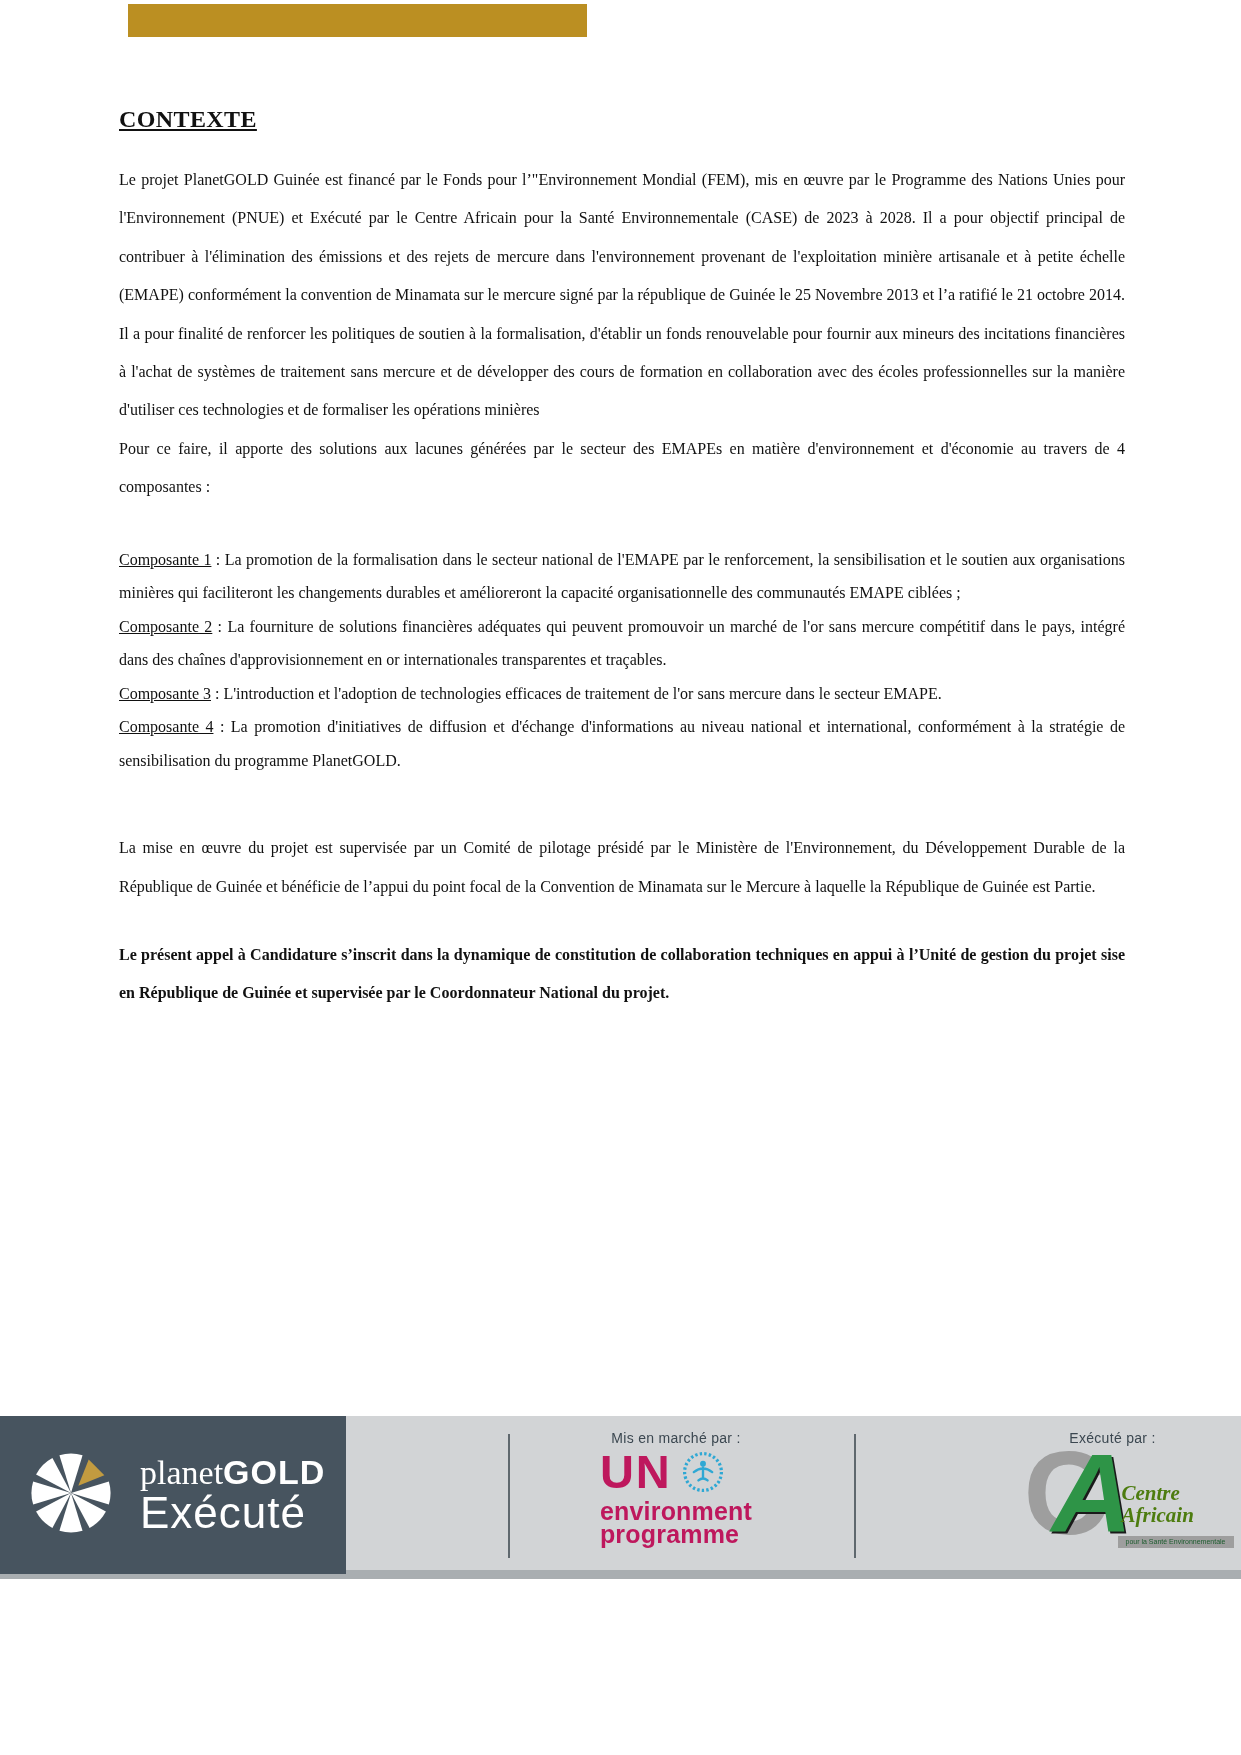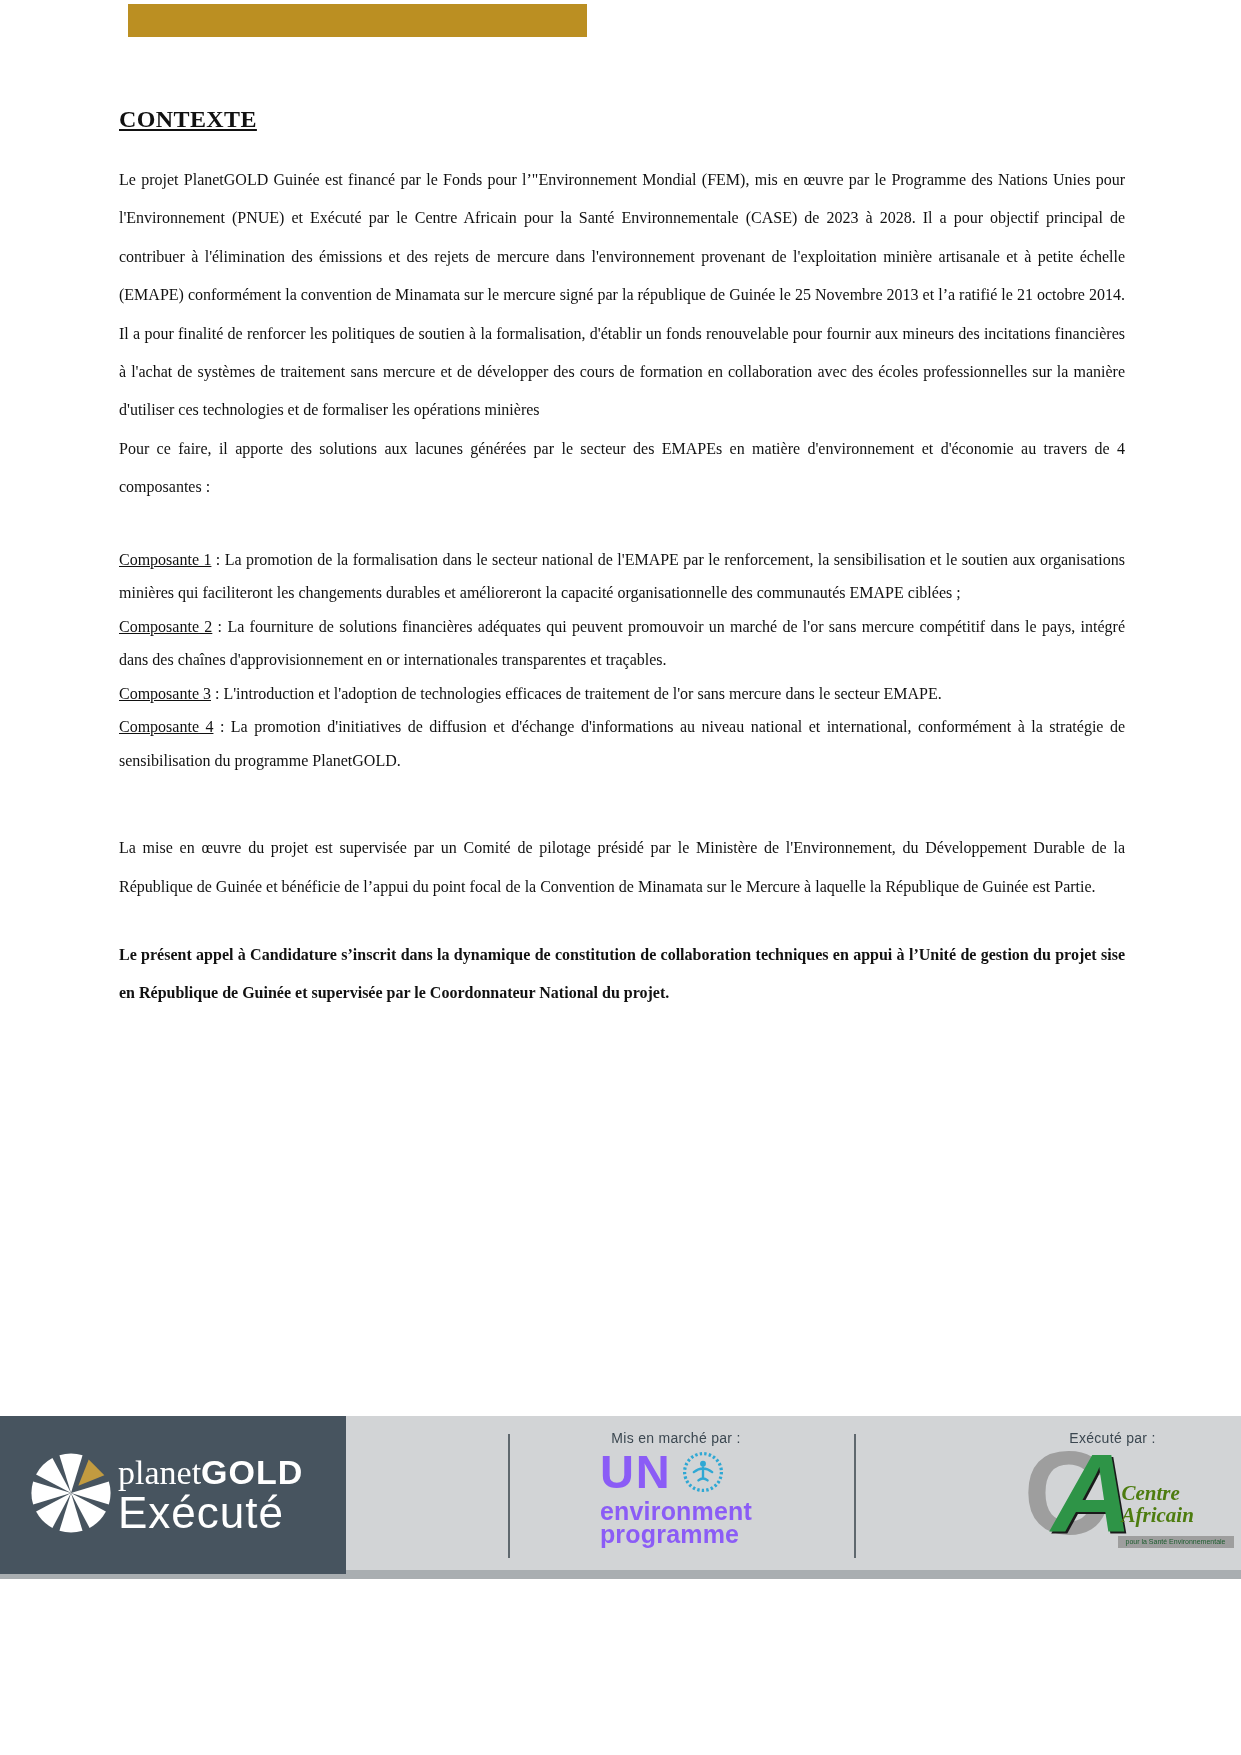--- a/index.html
+++ b/index.html
@@ -22,36 +22,36 @@
 
   .page-num{position:absolute;top:1516px;right:104px;font-size:22px;color:#4d7c0f;}
   .page-num .n{font-weight:bold;}
 
   
   .footer{position:absolute;left:0;bottom:0;width:1241px;height:163px;font-family:"Liberation Sans",sans-serif;}
   .footer-gray{position:absolute;left:0;top:0;width:100%;height:154px;background:#d2d4d6;}
   .footer-strip{position:absolute;left:0;bottom:0;width:100%;height:9px;background:#a9aeb1;}
   .brand-block{position:absolute;left:0;top:0;width:346px;height:158px;background:#47545f;z-index:3;
                display:flex;align-items:center;padding-left:28px;box-sizing:border-box;}
-  .brand-text{margin-left:4px;color:#fff;}
+  .brand-text{margin-left:26px;color:#fff;}
   .brand-line1{font-size:34px;line-height:34px;}
   .brand-line1 .planet{font-family:"Liberation Serif",serif;font-weight:normal;}
   .brand-line1 .gold{font-family:"Liberation Sans",sans-serif;font-weight:bold;letter-spacing:1px;}
   .brand-line2{font-size:44px;line-height:46px;font-weight:400;letter-spacing:1px;}
 
   .sec-label{font-size:14px;color:#3b4750;letter-spacing:.3px;}
   .gef-group{position:absolute;left:352px;top:14px;width:146px;text-align:center;z-index:2;}
   .gef-logo{margin-top:2px;}
   .gef-word{font-size:31px;font-weight:bold;color:#3fae49;line-height:26px;margin-top:-12px;}
 
   .divider{position:absolute;top:18px;width:2px;height:124px;background:#5f686e;z-index:2;}
   .d1{left:508px;} .d2{left:854px;}
 
   .un-group{position:absolute;left:556px;top:14px;width:240px;text-align:center;z-index:2;}
-  .un-inner{display:inline-block;text-align:left;margin-top:4px;color:#8b5cf6;}
+  .un-inner{display:inline-block;text-align:left;margin-top:4px;color:#be185d;}
   .un-row{display:flex;align-items:flex-start;gap:8px;}
   .un-word{font-size:47px;line-height:44px;font-weight:bold;letter-spacing:2px;}
   .un-sub{font-size:25px;line-height:23px;font-weight:bold;letter-spacing:.2px;}
 
   .ca-group{position:absolute;left:1000px;top:14px;width:225px;text-align:center;z-index:2;}
   .ca-logo{position:relative;width:190px;height:112px;margin:4px auto 0;}
   .ca-c{position:absolute;left:6px;top:-16px;font-size:118px;line-height:118px;font-weight:bold;
         color:#9e9e9e;font-family:"Liberation Sans",sans-serif;}
   .ca-a{position:absolute;left:34px;top:-12px;font-size:112px;line-height:112px;font-weight:bold;font-style:italic;
         color:#2e9447;font-family:"Liberation Sans",sans-serif;text-shadow:2px 2px 0 #1a1a1a;}

